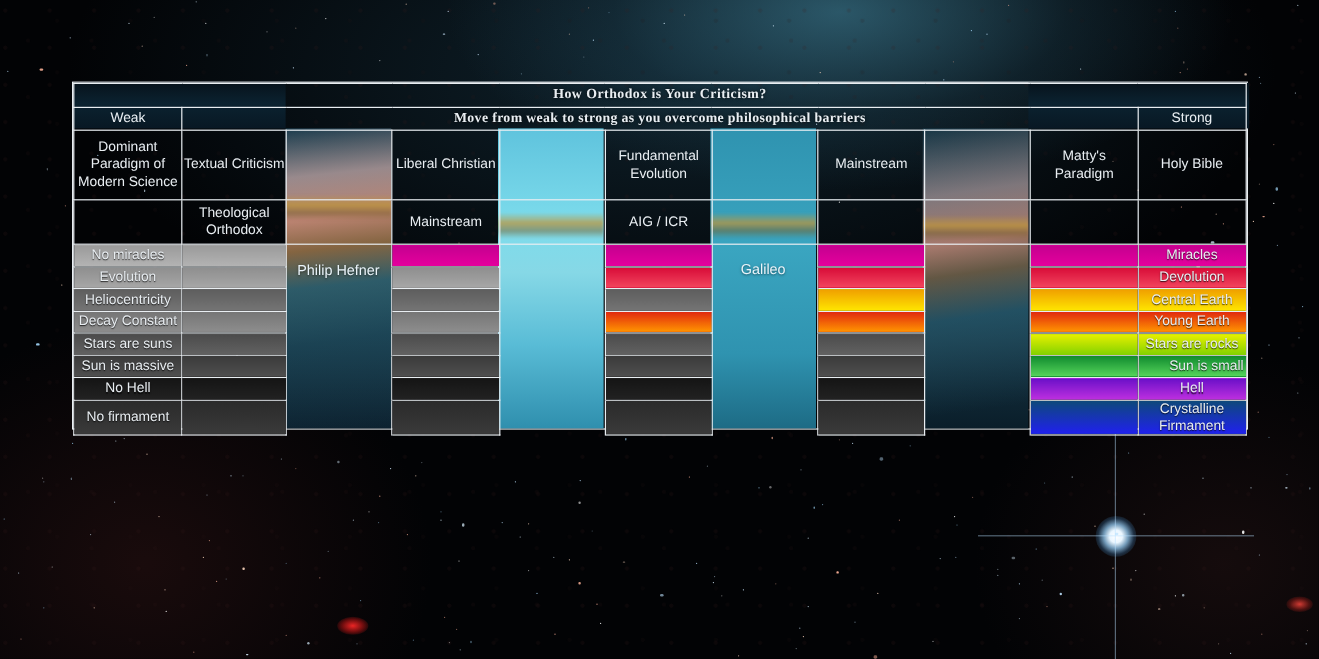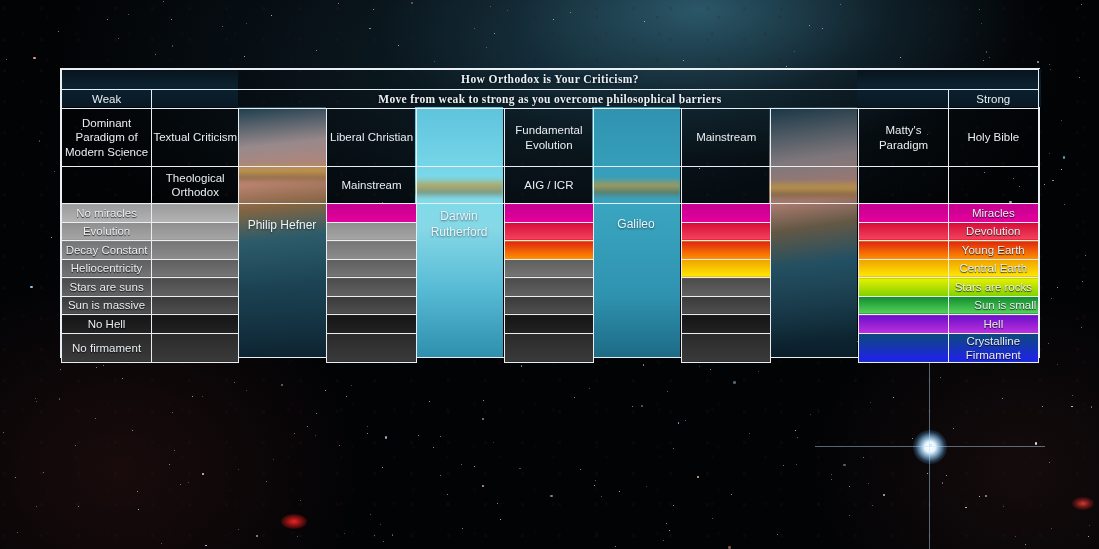--- a/index.html
+++ b/index.html
@@ -463,44 +463,44 @@
           <td style="height:18.5px;background:linear-gradient(180deg,#8e8e8e,#a6a6a6);"></td>
           <td class="transparent person" style="height:18.5px;border-left-color:#e9eef2;border-right-color:#e9eef2;border-top:none;border-bottom:none;"></td>
           <td style="height:18.5px;background:linear-gradient(180deg,#d70a37,#f2445d);"></td>
           <td class="transparent person" style="height:18.5px;border-left-color:#e9eef2;border-right-color:#e9eef2;border-top:none;border-bottom:none;"></td>
           <td style="height:18.5px;background:linear-gradient(180deg,#d70a37,#f2445d);"></td>
           <td class="transparent person" style="height:18.5px;border-left-color:#e9eef2;border-right-color:#e9eef2;border-top:none;border-bottom:none;"></td>
           <td style="height:18.5px;background:linear-gradient(180deg,#d70a37,#f2445d);"></td>
           <td class="rlbl" style="height:18.5px;background:linear-gradient(180deg,#d70a37,#f2445d);">Devolution</td>
         </tr>
         <tr>
+          <td class="lbl" style="height:18.5px;background:linear-gradient(180deg,#5e5e5e,#757575);">Heliocentricity</td>
+          <td style="height:18.5px;background:linear-gradient(180deg,#5e5e5e,#757575);"></td>
+          <td class="transparent person" style="height:18.5px;border-left-color:#e9eef2;border-right-color:#e9eef2;border-top:none;border-bottom:none;"></td>
+          <td style="height:18.5px;background:linear-gradient(180deg,#5e5e5e,#757575);"></td>
+          <td class="transparent person" style="height:18.5px;border-left-color:#e9eef2;border-right-color:#e9eef2;border-top:none;border-bottom:none;"></td>
+          <td style="height:18.5px;background:linear-gradient(180deg,#5e5e5e,#757575);"></td>
+          <td class="transparent person" style="height:18.5px;border-left-color:#e9eef2;border-right-color:#e9eef2;border-top:none;border-bottom:none;"></td>
+          <td style="height:18.5px;background:linear-gradient(180deg,#f0a000,#ffe800);"></td>
+          <td class="transparent person" style="height:18.5px;border-left-color:#e9eef2;border-right-color:#e9eef2;border-top:none;border-bottom:none;"></td>
+          <td style="height:18.5px;background:linear-gradient(180deg,#f0a000,#ffe800);"></td>
+          <td class="rlbl" style="height:18.5px;background:linear-gradient(180deg,#f0a000,#ffe800);">Central Earth</td>
+        </tr>
+        <tr>
           <td class="lbl" style="height:18.5px;background:linear-gradient(180deg,#757575,#8d8d8d);">Decay Constant</td>
           <td style="height:18.5px;background:linear-gradient(180deg,#757575,#8d8d8d);"></td>
           <td class="transparent person" style="height:18.5px;border-left-color:#e9eef2;border-right-color:#e9eef2;border-top:none;border-bottom:none;"></td>
           <td style="height:18.5px;background:linear-gradient(180deg,#757575,#8d8d8d);"></td>
           <td class="transparent person" style="height:18.5px;border-left-color:#e9eef2;border-right-color:#e9eef2;border-top:none;border-bottom:none;"></td>
           <td style="height:18.5px;background:linear-gradient(180deg,#e0260f,#ff9500);"></td>
           <td class="transparent person" style="height:18.5px;border-left-color:#e9eef2;border-right-color:#e9eef2;border-top:none;border-bottom:none;"></td>
           <td style="height:18.5px;background:linear-gradient(180deg,#e0260f,#ff9500);"></td>
           <td class="transparent person" style="height:18.5px;border-left-color:#e9eef2;border-right-color:#e9eef2;border-top:none;border-bottom:none;"></td>
           <td style="height:18.5px;background:linear-gradient(180deg,#e0260f,#ff9500);"></td>
           <td class="rlbl" style="height:18.5px;background:linear-gradient(180deg,#e0260f,#ff9500);">Young Earth</td>
-        </tr>
-        <tr>
-          <td class="lbl" style="height:18.5px;background:linear-gradient(180deg,#5e5e5e,#757575);">Heliocentricity</td>
-          <td style="height:18.5px;background:linear-gradient(180deg,#5e5e5e,#757575);"></td>
-          <td class="transparent person" style="height:18.5px;border-left-color:#e9eef2;border-right-color:#e9eef2;border-top:none;border-bottom:none;"></td>
-          <td style="height:18.5px;background:linear-gradient(180deg,#5e5e5e,#757575);"></td>
-          <td class="transparent person" style="height:18.5px;border-left-color:#e9eef2;border-right-color:#e9eef2;border-top:none;border-bottom:none;"></td>
-          <td style="height:18.5px;background:linear-gradient(180deg,#5e5e5e,#757575);"></td>
-          <td class="transparent person" style="height:18.5px;border-left-color:#e9eef2;border-right-color:#e9eef2;border-top:none;border-bottom:none;"></td>
-          <td style="height:18.5px;background:linear-gradient(180deg,#f0a000,#ffe800);"></td>
-          <td class="transparent person" style="height:18.5px;border-left-color:#e9eef2;border-right-color:#e9eef2;border-top:none;border-bottom:none;"></td>
-          <td style="height:18.5px;background:linear-gradient(180deg,#f0a000,#ffe800);"></td>
-          <td class="rlbl" style="height:18.5px;background:linear-gradient(180deg,#f0a000,#ffe800);">Central Earth</td>
         </tr>
         <tr>
           <td class="lbl" style="height:18.5px;background:linear-gradient(180deg,#4b4b4b,#636363);">Stars are suns</td>
           <td style="height:18.5px;background:linear-gradient(180deg,#4b4b4b,#636363);"></td>
           <td class="transparent person" style="height:18.5px;border-left-color:#e9eef2;border-right-color:#e9eef2;border-top:none;border-bottom:none;"></td>
           <td style="height:18.5px;background:linear-gradient(180deg,#4b4b4b,#636363);"></td>
           <td class="transparent person" style="height:18.5px;border-left-color:#e9eef2;border-right-color:#e9eef2;border-top:none;border-bottom:none;"></td>
           <td style="height:18.5px;background:linear-gradient(180deg,#4b4b4b,#636363);"></td>
           <td class="transparent person" style="height:18.5px;border-left-color:#e9eef2;border-right-color:#e9eef2;border-top:none;border-bottom:none;"></td>
           <td style="height:18.5px;background:linear-gradient(180deg,#4b4b4b,#636363);"></td>
@@ -545,20 +545,16 @@
           <td style="height:28px;background:linear-gradient(180deg,#2a2a2a,#3a3a3a);"></td>
           <td class="transparent person" style="height:28px;border-left-color:#e9eef2;border-right-color:#e9eef2;border-top:none;border-bottom:none;"></td>
           <td style="height:28px;background:linear-gradient(180deg,#0d4a78,#2020ee);"></td>
           <td class="rlbl" style="height:28px;background:linear-gradient(180deg,#0d4a78,#2020ee);">Crystalline Firmament</td>
         </tr>
       </tbody>
   </table>
 <div style="position: absolute; left: 177px; width: 88px; text-align: center; color: rgb(234, 244, 250); font-size: 12px; line-height: 1.35; text-shadow: rgba(0, 0, 0, 0.5) 0px 1px 2px; font-family: &quot;Liberation Sans&quot;, sans-serif; top: 148px;">
       <div>Philip Hefner</div>
     </div>
-    <div style="position: absolute; left: 354px; width: 88px; text-align: center; color: rgb(234, 244, 250); font-size: 12px; line-height: 1.35; text-shadow: rgba(0, 0, 0, 0.5) 0px 1px 2px; font-family: &quot;Liberation Sans&quot;, sans-serif; top: 139px;">
-      <div>Darwin</div>
-      <div>Rutherford</div>
-    </div>
     <div style="position: absolute; left: 531px; width: 88px; text-align: center; color: rgb(234, 244, 250); font-size: 12px; line-height: 1.35; text-shadow: rgba(0, 0, 0, 0.5) 0px 1px 2px; font-family: &quot;Liberation Sans&quot;, sans-serif; top: 147px;">
       <div>Galileo</div>
     </div>
   </div>
 
 </body></html>

